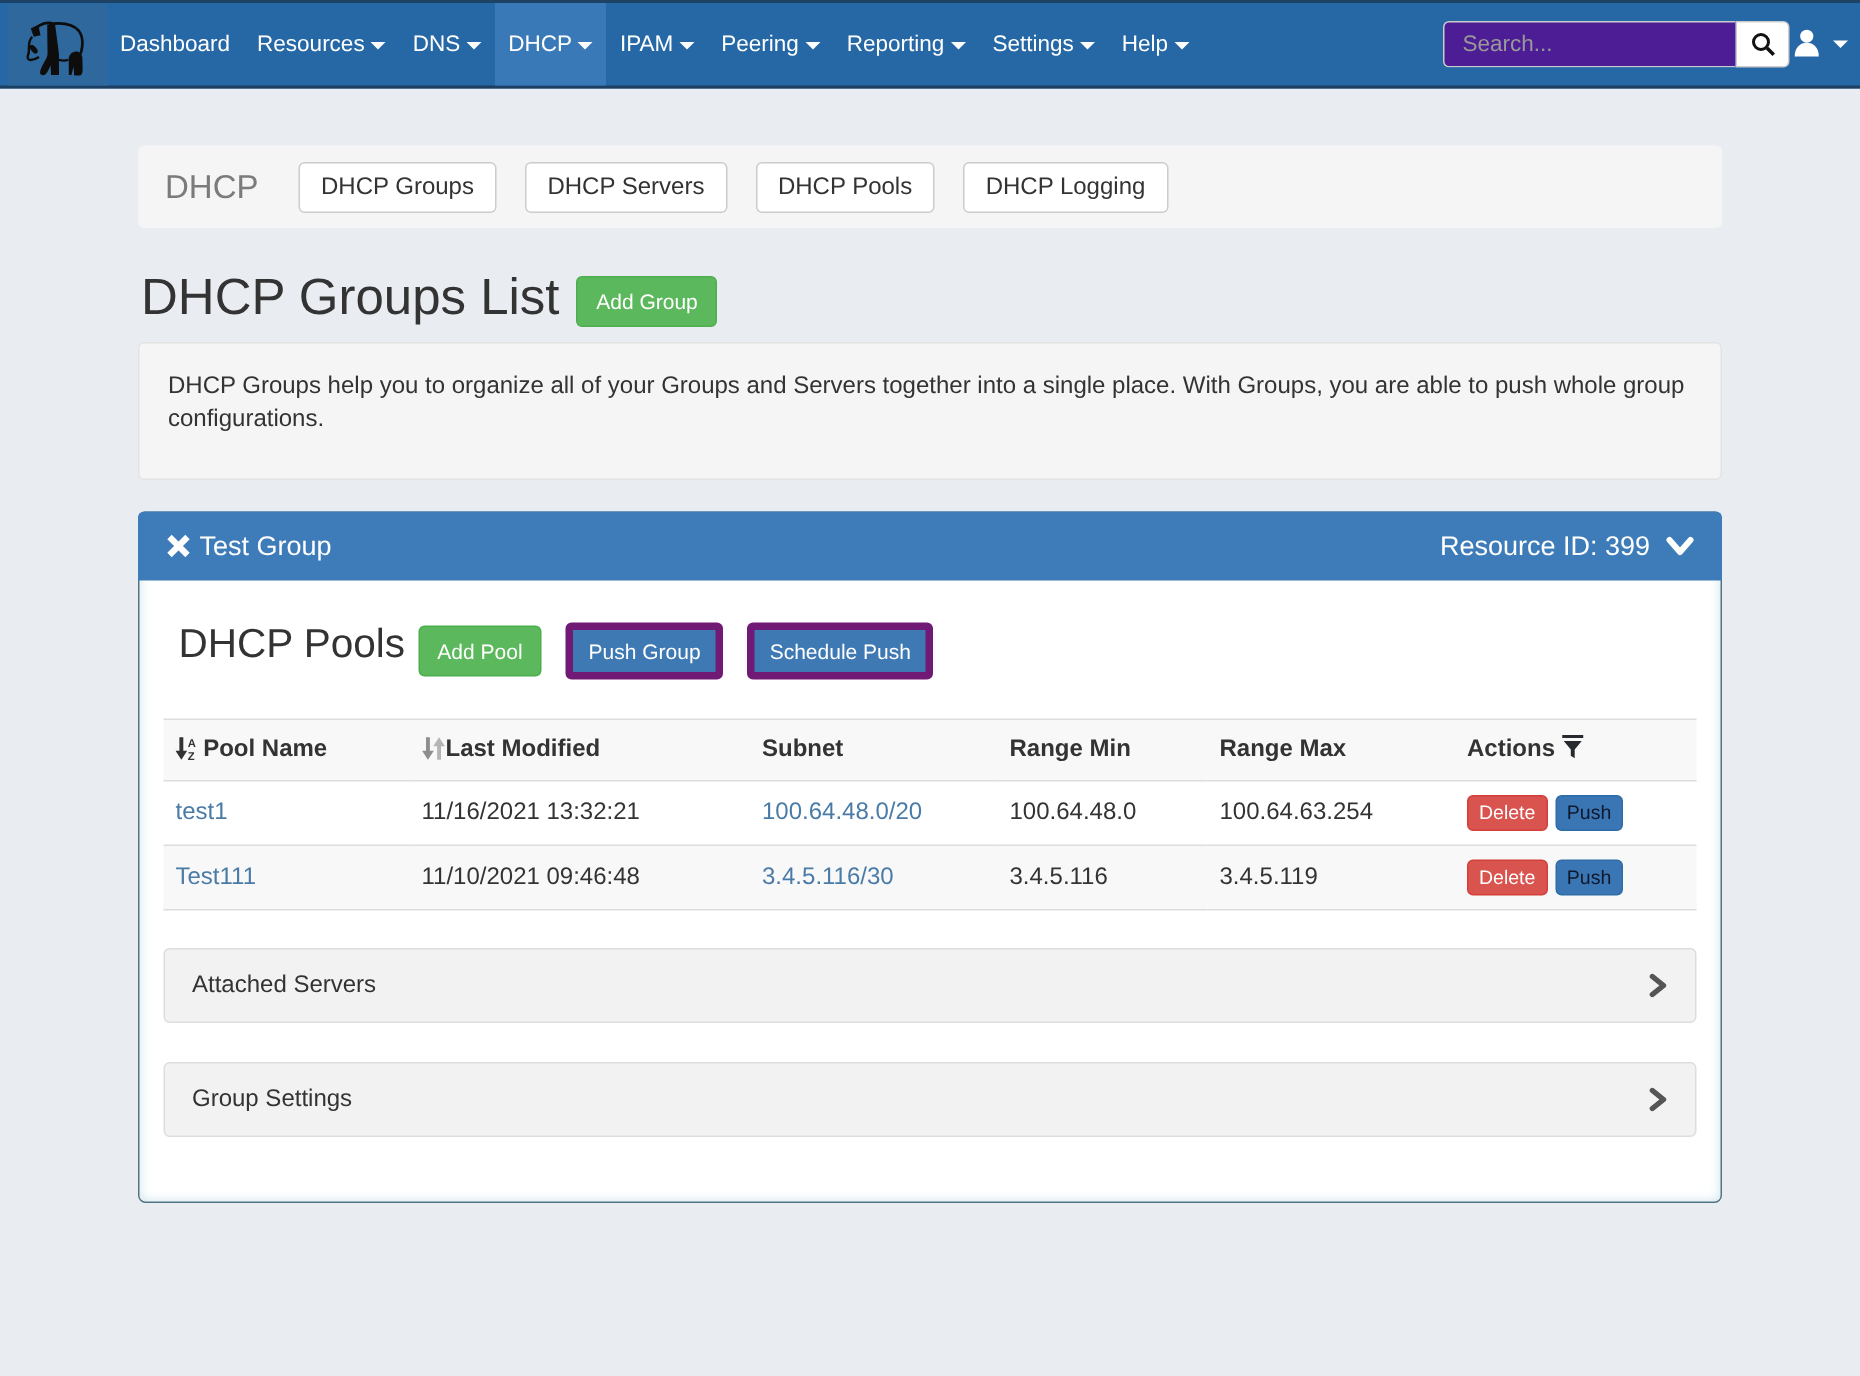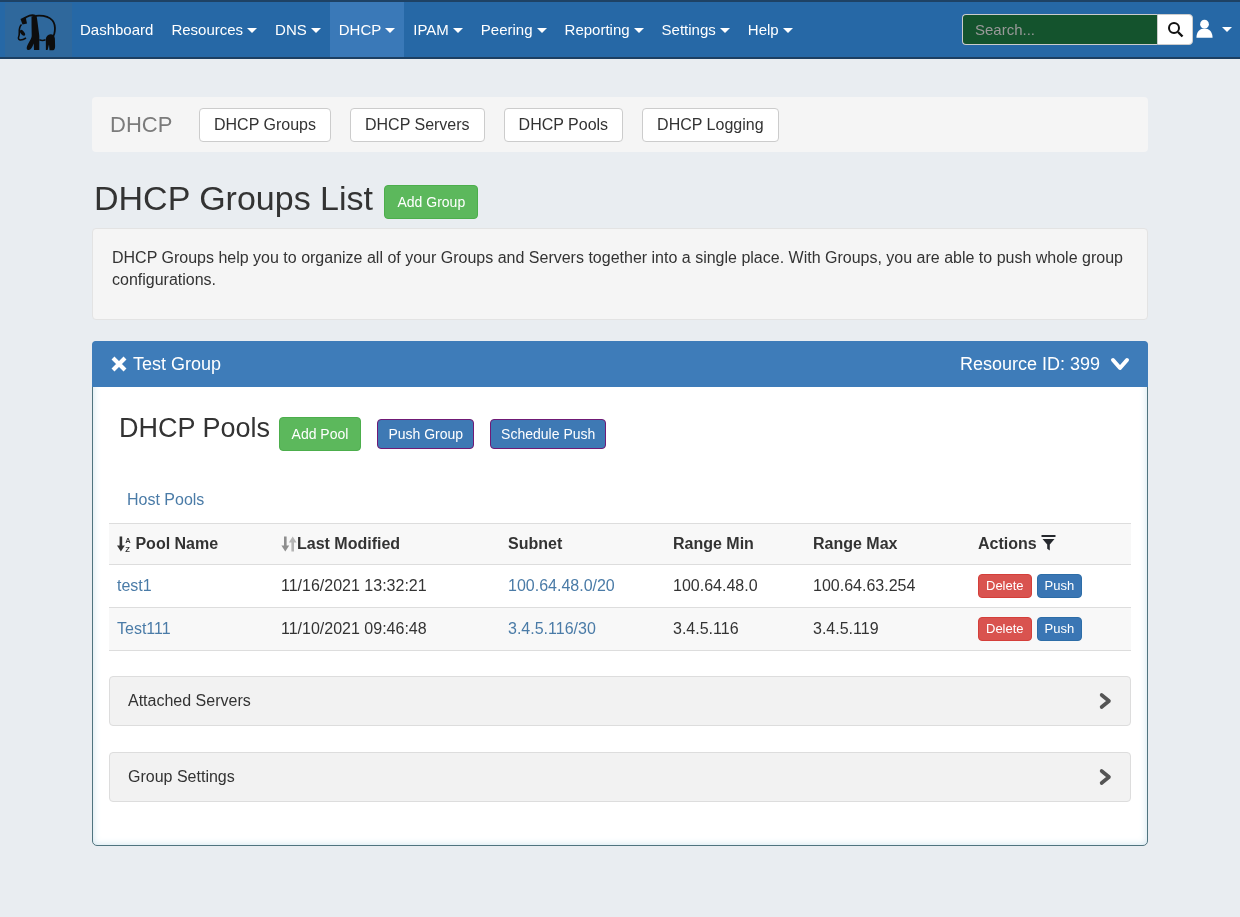--- a/index.html
+++ b/index.html
@@ -7,36 +7,36 @@
 
 
 .navbar { position: relative; height: 59px; background: #2668a6; border-top: 2px solid #1e4265; border-bottom: 2px solid #1c3f62; }
 .logo-box { position: absolute; left: 5px; top: 1px; width: 67px; height: 54px; background: #2f689c; display:flex; align-items:center; justify-content:center; }
 .nav-menu { position: absolute; left: 71px; top: 0; height: 55px; display: flex; list-style: none; }
 .nav-menu li { display: flex; }
 .nav-menu li a { display: flex; align-items: center; padding: 0 9px; color: #fff; text-decoration: none; font-size: 15px; }
 .nav-menu li.active a { background: #3a79b8; }
 .caret { display: inline-block; width: 0; height: 0; margin-left: 4px; margin-top: 2px; border-left: 5px solid transparent; border-right: 5px solid transparent; border-top: 5px solid #fff; }
 .search-group { position: absolute; right: 47px; top: 12px; display: flex; height: 31px; }
-.search-input { width: 195px; height: 31px; border: 1px solid #ccc; border-right: none; border-radius: 4px 0 0 4px; padding: 0 12px; font-size: 15px; color: #999; background: #14532d; outline: none; }
+.search-input { width: 195px; height: 31px; border: 1px solid #ccc; border-right: none; border-radius: 4px 0 0 4px; padding: 0 12px; font-size: 15px; color: #999; background: #4c1d95; outline: none; }
 .search-input::placeholder { color: #999; }
 .search-btn { width: 36px; height: 31px; background: #fff; border: 1px solid #ccc; border-radius: 0 4px 4px 0; display: flex; align-items: center; justify-content: center; }
 .user-area { position: absolute; right: 8px; top: 16px; display: flex; align-items: center; }
 
 
 .container { width: 1056px; margin: 0 auto; }
 
 .crumb { margin-top: 38px; height: 55px; background: #f5f5f5; border-radius: 4px; display: flex; align-items: center; padding-left: 18px; }
 .crumb .title { font-size: 22px; color: #7b7b7b; width: 89px; }
 .crumb .wbtn { display: inline-block; background: #fff; border: 1px solid #ccc; border-radius: 4px; padding: 7px 14px; font-size: 16px; line-height: 18px; color: #333; margin-right: 19px; }
 
 h1.page { margin-top: 27px; margin-left: 2px; font-size: 34px; font-weight: 400; color: #333; }
 h1.page .btn-green { margin-left: 2px; vertical-align: middle; position: relative; top: 1px; }
 .btn-green { display: inline-block; background: #5cb85c; border: 1px solid #4cae4c; color: #fff; border-radius: 4px; font-size: 14px; line-height: 20px; padding: 6px 12px; }
-.btn-blue { display: inline-block; background: #3e79b4; border: 1px solid #701a75; color: #fff; border-radius: 4px; font-size: 14px; line-height: 20px; padding: 4px 10px; }
+.btn-blue { display: inline-block; background: #3e79b4; border: 5px solid #701a75; color: #fff; border-radius: 4px; font-size: 14px; line-height: 20px; padding: 4px 10px; }
 
 .well { margin-top: 10px; background: #f5f5f5; border: 1px solid #e3e3e3; border-radius: 4px; padding: 18px 19px; font-size: 16px; color: #333; line-height: 22px; margin-bottom: 21px; }
 .well p { margin-bottom: 10px; }
 
 
 .group-bar { height: 46px; background: #3e7cb9; border-radius: 4px; color: #fff; display: flex; align-items: center; padding: 0 18px 0 19px; font-size: 18px; }
 .group-bar .gname { margin-left: 6px; }
 .group-bar .rid { margin-left: auto; font-size: 18px; margin-right: 10px; }
 .bar-default { margin-bottom: 25px; }
 .panel { border: 1px solid #50747f; border-radius: 5px; background: #fff; box-shadow: inset 0 0 7px rgba(140,190,215,0.45); }
@@ -53,21 +53,21 @@
 .tabs .tab.active { background: #fff; border: 1px solid #ddd; border-bottom: 1px solid #fff; border-radius: 4px 4px 0 0; color: #555; margin-bottom: -1px; }
 .tabs .tab + .tab { margin-left: 2px; }
 
 
 table.grid { width: 100%; border-collapse: collapse; font-size: 16px; }
 table.grid th { text-align: left; font-weight: 700; color: #333; font-size: 16px; line-height: 22px; padding: 9px 8px; background: #f8f8f8; border-bottom: 1px solid #ddd; }
 table.grid td { padding: 10px 8px; height: 43px; line-height: 22px; border-bottom: 1px solid #ddd; color: #333; }
 table.grid tr.odd td { background: #f8f8f8; }
 a.lnk { color: #4a7ba7; text-decoration: none; }
 .btn-del { display: inline-block; background: #d9534f; border: 1px solid #d43f3a; color: #fff; border-radius: 4px; font-size: 13px; line-height: 14px; padding: 4px 7px; vertical-align: middle; }
-.btn-push { display: inline-block; background: #3a76b4; border: 1px solid #2d6da7; color: #ffffff; border-radius: 4px; font-size: 13px; line-height: 14px; padding: 4px 7px; margin-left: 5px; vertical-align: middle; }
+.btn-push { display: inline-block; background: #3a76b4; border: 1px solid #2d6da7; color: #0f172a; border-radius: 4px; font-size: 13px; line-height: 14px; padding: 4px 7px; margin-left: 5px; vertical-align: middle; }
 
 
 .collapse-bar { margin-top: 25px; height: 50px; background: #f2f2f2; border: 1px solid #ddd; border-radius: 4px; display: flex; align-items: center; padding: 0 18px; font-size: 16px; color: #333; }
 .collapse-bar svg { margin-left: auto; } .collapse-bar + .collapse-bar { margin-top: 26px; }
 </style>
 </head>
 <body>
 <div class="navbar">
   <div class="logo-box">
     <svg width="67" height="54" viewBox="0 0 67 54">
@@ -152,21 +152,20 @@
       <span class="gname">Test Group</span>
       <span class="rid">Resource ID: 399</span>
       <svg width="20" height="14" viewBox="0 0 20 14">
           <path d="M3 3 L10 11 L17 3" fill="none" stroke="#fff" stroke-width="4" stroke-linecap="round" stroke-linejoin="round"></path>
         </svg>
     </div>
     <div class="panel-body">
       <h2 class="pools">DHCP Pools <span class="hbtns"><span class="btn-green">Add Pool</span><span class="btn-blue">Push Group</span><span class="btn-blue">Schedule Push</span></span></h2>
 
       <div class="tabs">
-        <span class="tab">Host Pools</span>
       </div>
 
       <table class="grid">
         <tbody>
             <tr>
           <th style="width:164px;"><svg width="14" height="16" viewBox="0 0 14 16" style="vertical-align:-3px;">
                   <rect x="2.6" y="0.5" width="2.6" height="9.5" fill="#333"></rect>
                   <path d="M0 9.5 L7.8 9.5 L3.9 15.5 Z" fill="#333"></path>
                   <text x="8.2" y="7" font-size="7.5" fill="#333" font-weight="bold" font-family="Liberation Sans">A</text>
                   <text x="8.2" y="15.5" font-size="7.5" fill="#333" font-weight="bold" font-family="Liberation Sans">Z</text>

